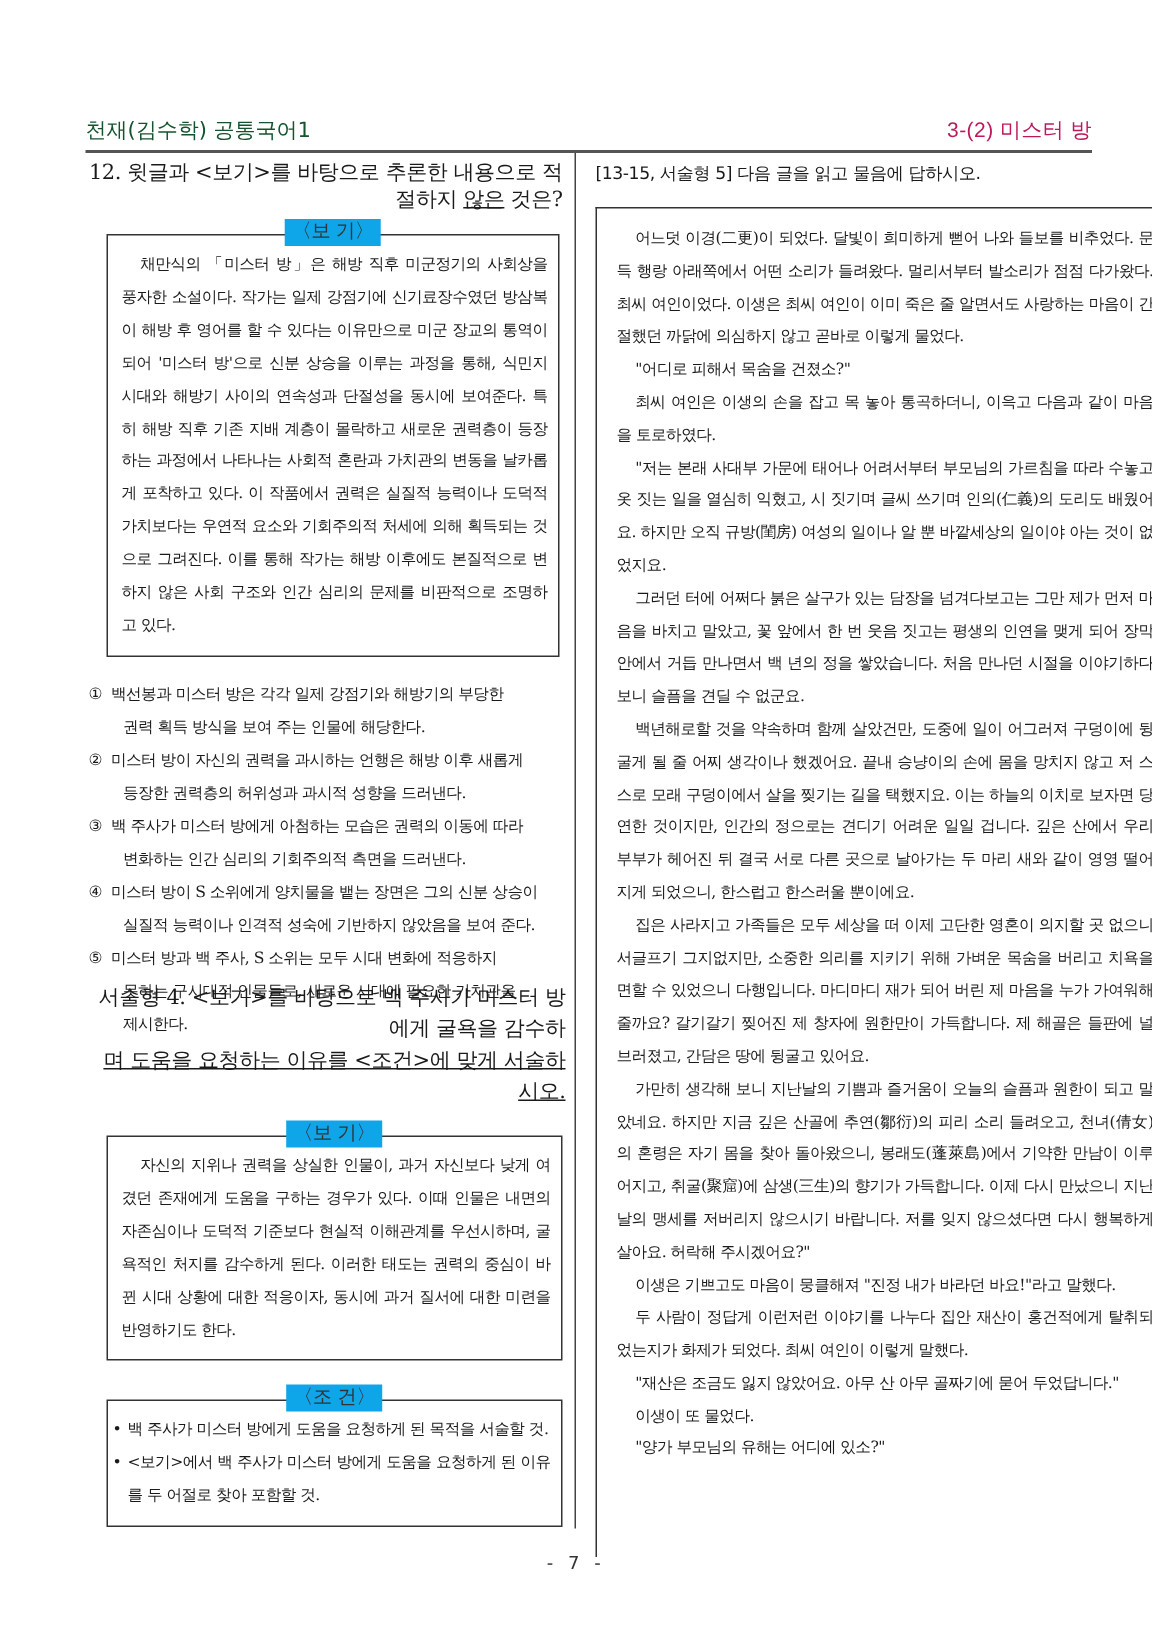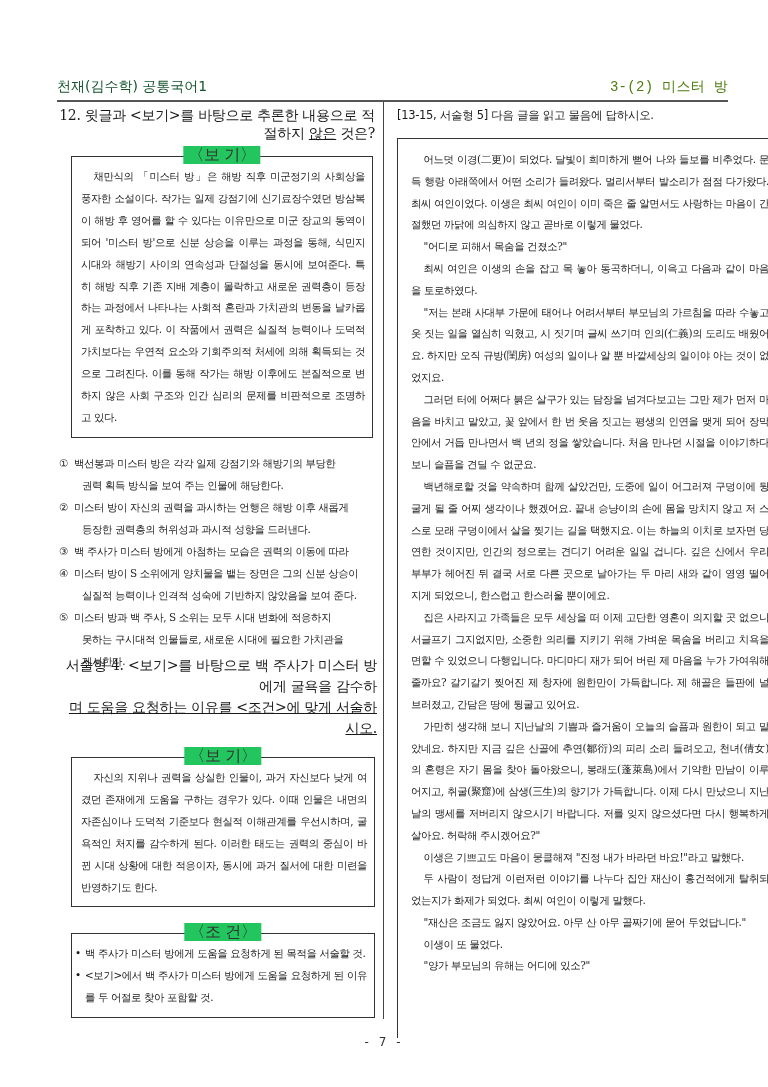--- a/index.html
+++ b/index.html
@@ -1,34 +1,34 @@
 <!DOCTYPE html>
 <html><head>
 <meta charset="utf-8">
 <style>
   * { box-sizing: border-box; margin: 0; padding: 0; }
   html, body { width: 768px; height: 1087px; background: #ffffff; overflow: hidden; }
   body { position: relative; color: #1a1a1a; font-family: "DejaVu Serif", "Liberation Serif", serif; }
 
   .header { position: absolute; left: 57px; right: 40px; top: 78px; height: 22px; }
   .header-left { position: absolute; left: 0; top: 0; font-family: "DejaVu Sans", "Liberation Sans", sans-serif; font-size: 14px; color: #14532d; }
-  .header-right { position: absolute; right: 0; top: 0; font-family: Liberation Mono, monospace; font-size: 14px; color: #4d7c0f; letter-spacing: 0.3px; }
+  .header-right { position: absolute; right: 0; top: 0; font-family: Liberation Sans, sans-serif; font-size: 14px; color: #be185d; letter-spacing: 0.3px; }
   .header-rule { position: absolute; left: 57px; right: 40px; top: 100px; height: 2px; background: #555; }
 
   .col-divider { position: absolute; left: 383px; top: 102px; width: 1px; height: 917px; background: #444; }
 
   .left-col { position: absolute; left: 57px; top: 106px; width: 318px; }
   .right-col { position: absolute; left: 397px; top: 106px; width: 383px; }
 
   .q-title { font-size: 14px; line-height: 18px; letter-spacing: -0.3px; text-align: right; }
   .q-title u { text-decoration: underline; }
   .q-title-sans { font-family: "DejaVu Sans", "Liberation Sans", sans-serif; font-size: 11.5px; line-height: 18px; letter-spacing: -0.3px; }
 
   .boxed { position: relative; border: 1px solid #333; font-size: 10.4px; line-height: 21.9px; letter-spacing: -0.35px; text-align: justify; }
-  .box-label { position: absolute; top: -11px; left: 50%; transform: translateX(-50%); background: #22c55e; padding: 0 5px; font-size: 16px; line-height: 18px; color: #333; white-space: nowrap; }
+  .box-label { position: absolute; top: -11px; left: 50%; transform: translateX(-50%); background: #0ea5e9; padding: 0 5px; font-size: 13px; line-height: 18px; color: #333; white-space: nowrap; }
   .indent { text-indent: 1.2em; }
 
   .bogi1 { margin: 14px 2px 0 14px; padding: 9px 7px 8px 9px; }
 
   .choices { margin-top: 14px; font-size: 10.4px; line-height: 22px; letter-spacing: -0.35px; }
   .choice { display: flex; }
   .choice-num { width: 17px; flex: none; padding-left: 2px; }
   .choice-text { flex: 1; text-align: justify; padding-right: 4px; }
   .choice-text .l2 { padding-left: 8px; display: block; }
 
@@ -71,21 +71,21 @@
     <div class="choice">
       <span class="choice-num">①</span>
       <span class="choice-text"><span>백선봉과 미스터 방은 각각 일제 강점기와 해방기의 부당한</span><span class="l2">권력 획득 방식을 보여 주는 인물에 해당한다.</span></span>
     </div>
     <div class="choice">
       <span class="choice-num">②</span>
       <span class="choice-text"><span>미스터 방이 자신의 권력을 과시하는 언행은 해방 이후 새롭게</span><span class="l2">등장한 권력층의 허위성과 과시적 성향을 드러낸다.</span></span>
     </div>
     <div class="choice">
       <span class="choice-num">③</span>
-      <span class="choice-text"><span>백 주사가 미스터 방에게 아첨하는 모습은 권력의 이동에 따라</span></span>
+      <span class="choice-text"><span>백 주사가 미스터 방에게 아첨하는 모습은 권력의 이동에 따라</span><span class="l2">변화하는 인간 심리의 기회주의적 측면을 드러낸다.</span></span>
     </div>
     <div class="choice">
       <span class="choice-num">④</span>
       <span class="choice-text"><span>미스터 방이 S 소위에게 양치물을 뱉는 장면은 그의 신분 상승이</span><span class="l2">실질적 능력이나 인격적 성숙에 기반하지 않았음을 보여 준다.</span></span>
     </div>
     <div class="choice">
       <span class="choice-num">⑤</span>
       <span class="choice-text"><span>미스터 방과 백 주사, S 소위는 모두 시대 변화에 적응하지</span><span class="l2">못하는 구시대적 인물들로, 새로운 시대에 필요한 가치관을</span><span class="l2">제시한다.</span></span>
     </div>
   </div>

